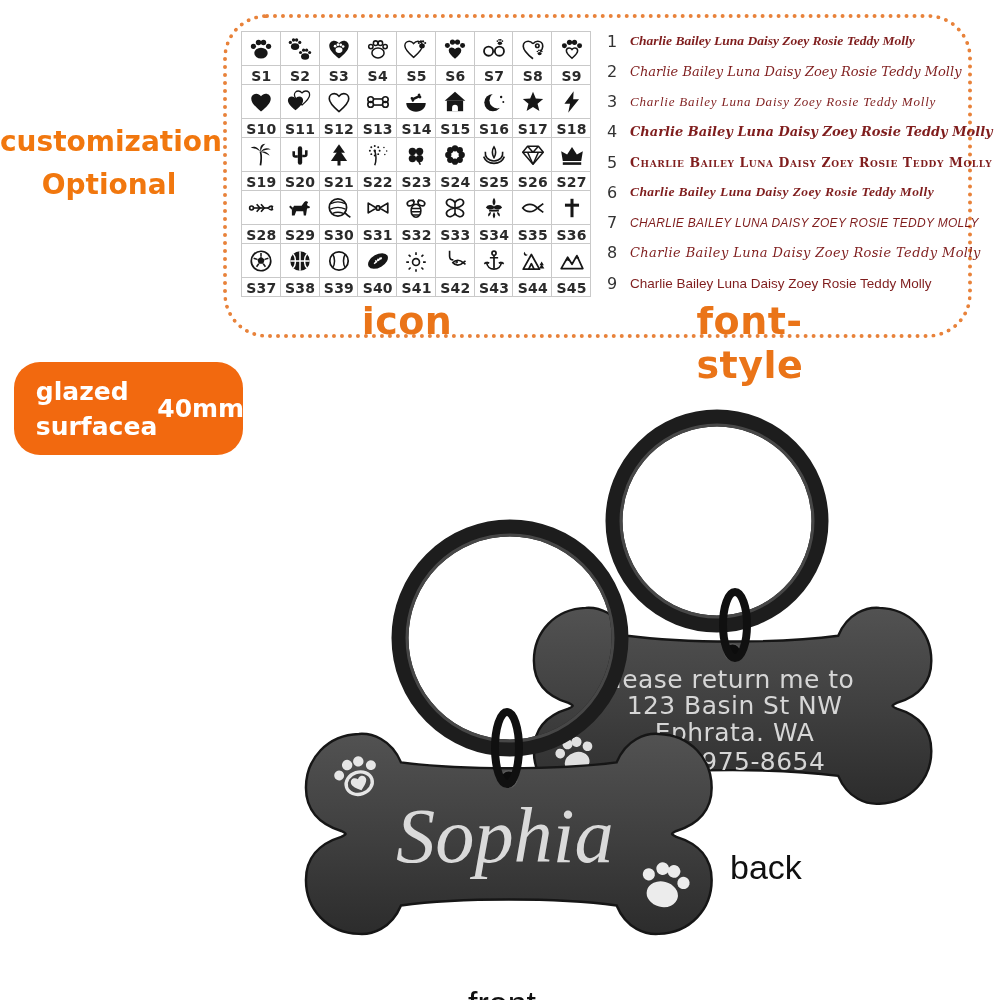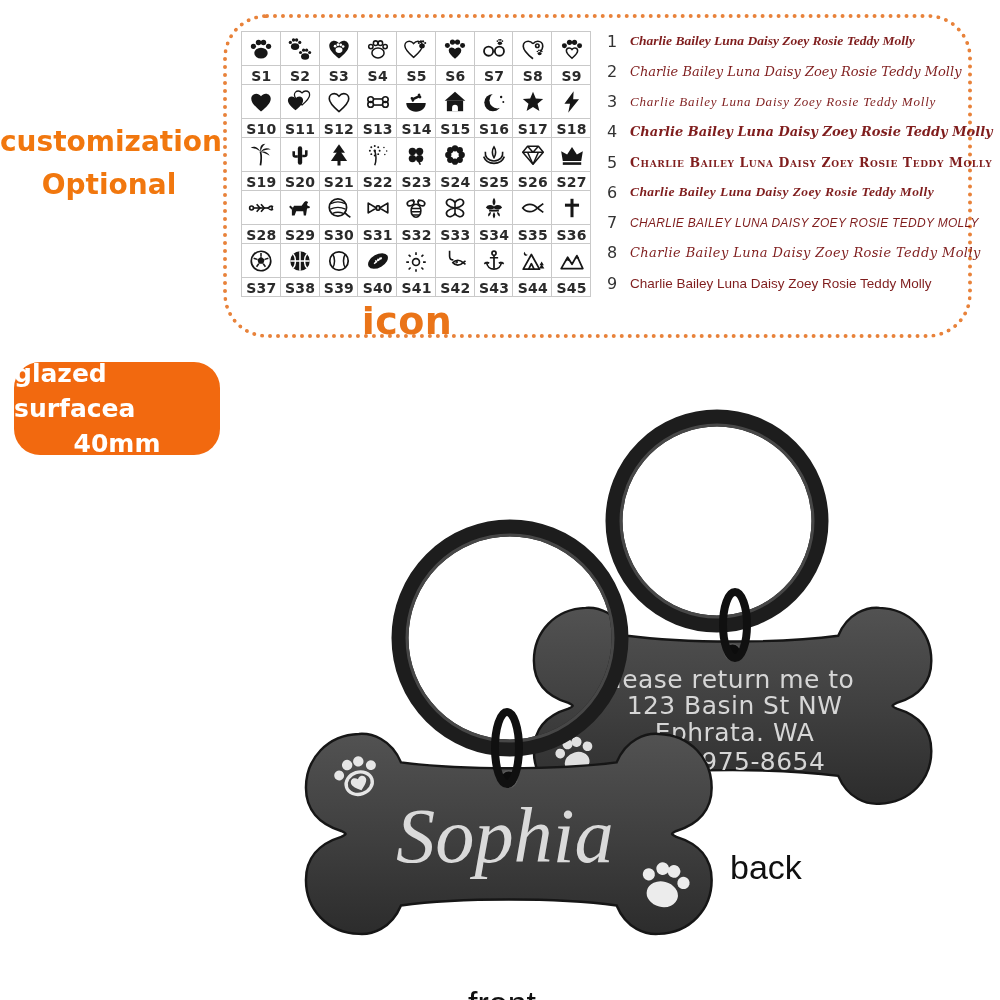--- a/index.html
+++ b/index.html
@@ -31,22 +31,22 @@
   .fs9{font-family:"Liberation Sans",sans-serif;font-size:13.5px;}
   .caption{position:absolute;top:281px;transform:translateX(-50%);
       color:#ea7418;font-size:38px;font-weight:600;letter-spacing:.5px;
       font-family:"DejaVu Sans",sans-serif;}
   .icon-caption{left:180px;}
   .font-caption{left:560px;}
   
   .opt-label{position:absolute;left:0;top:120px;width:218px;text-align:center;
       color:#f1770e;font-size:28px;font-weight:bold;line-height:1.55;}
   .badge{position:absolute;left:14px;top:362px;width:206px;height:93px;border-radius:26px;
-      background:#f2690f;color:#fff;display:flex;flex-direction:column;align-items:center;
-      justify-content:center;font-size:25px;font-weight:bold;line-height:1.4;}
+      background:#f2690f;color:#fff;display:flex;flex-direction:row;align-items:center;
+      justify-content:center;font-size:25px;font-weight:bold;line-height:1.4;padding-left:23px;}
   
   .product-svg{position:absolute;left:0;top:0;width:1000px;height:1000px;}
   .tag-label{position:absolute;color:#101010;font-size:34px;
       font-family:"Liberation Sans",sans-serif;}
   .back-label{left:730px;top:806px;margin-top:42px;}
   .front-label{left:468px;top:943px;margin-top:41px;}
   .defs-holder{position:absolute;width:0;height:0;overflow:hidden;}
 </style>
 </head>
 <body>
@@ -687,20 +687,21 @@
         <div class="font-row">
           <span class="fnum">8</span>
           <span class="fsample fs8">Charlie Bailey Luna Daisy Zoey Rosie Teddy Molly</span>
         </div>
         <div class="font-row">
           <span class="fnum">9</span>
           <span class="fsample fs9">Charlie Bailey Luna Daisy Zoey Rosie Teddy Molly</span>
         </div>
       </div>
     <div class="caption icon-caption">icon</div>
+    <div class="caption font-caption">font-style</div>
   </div>
 
   <div class="opt-label">
     <div>customization</div>
     <div>Optional</div>
   </div>
 
   <div class="badge">
     <div>glazed surfacea</div>
     <div>40mm</div>

